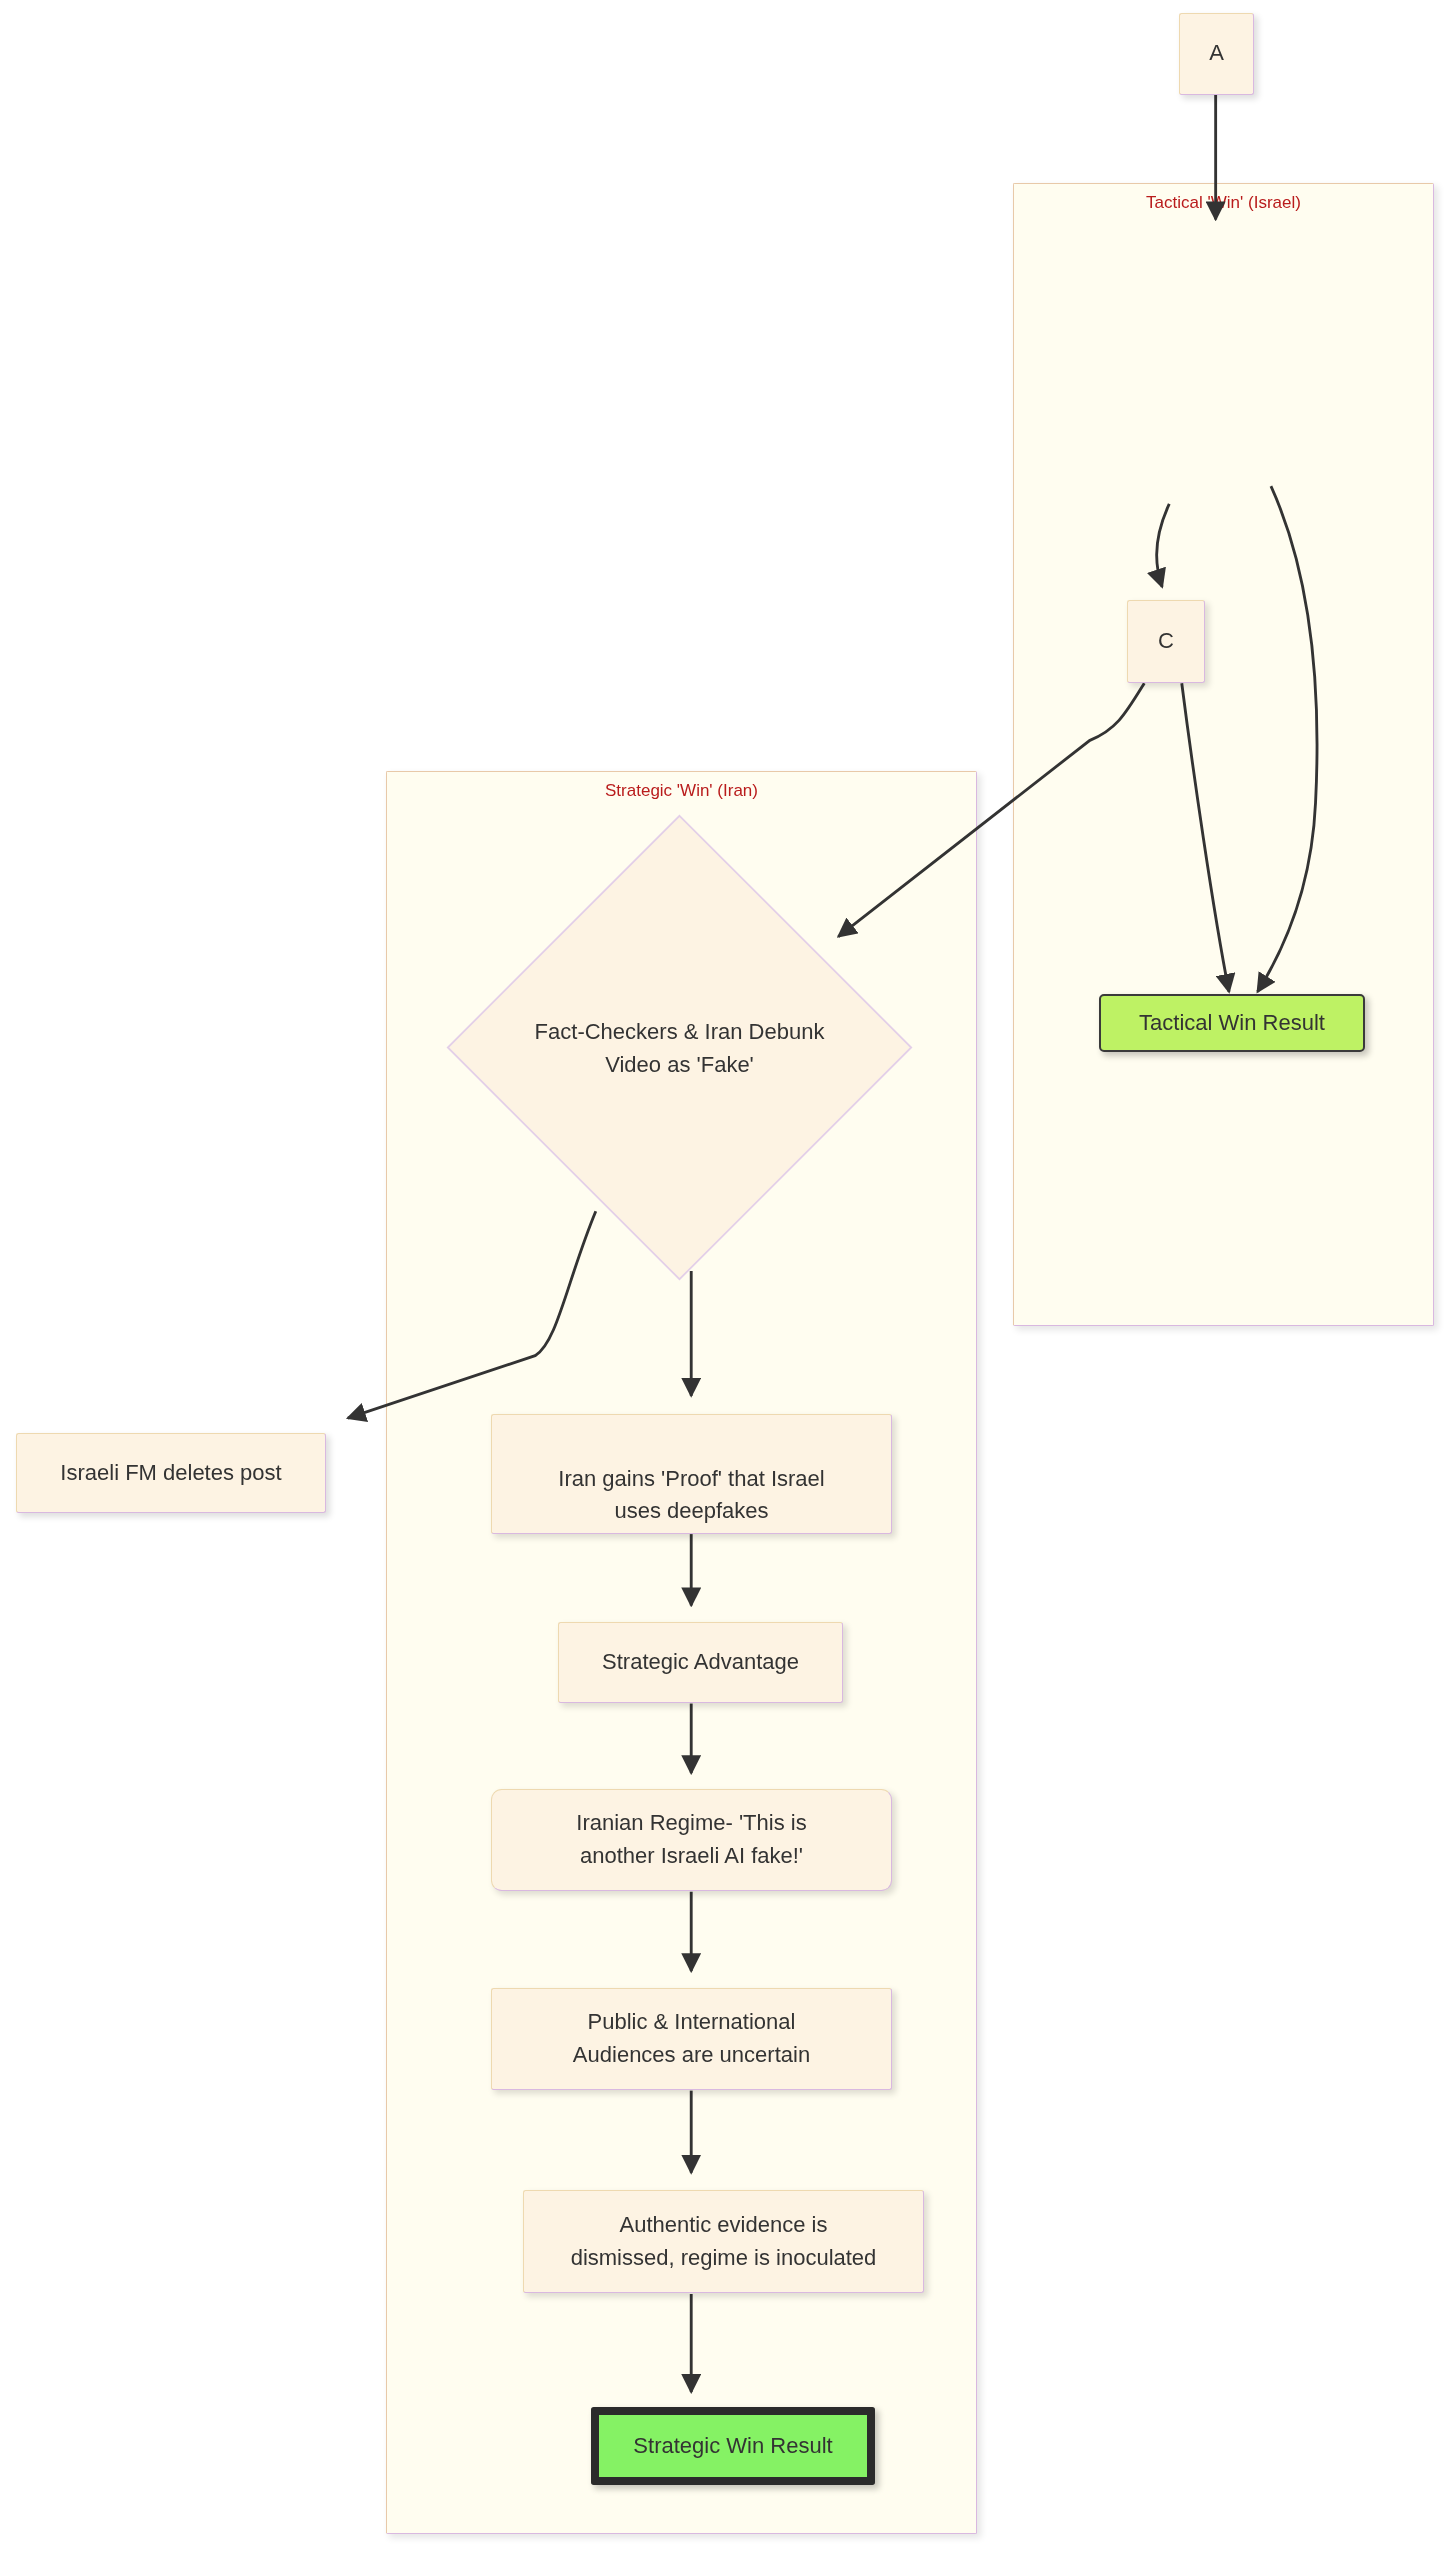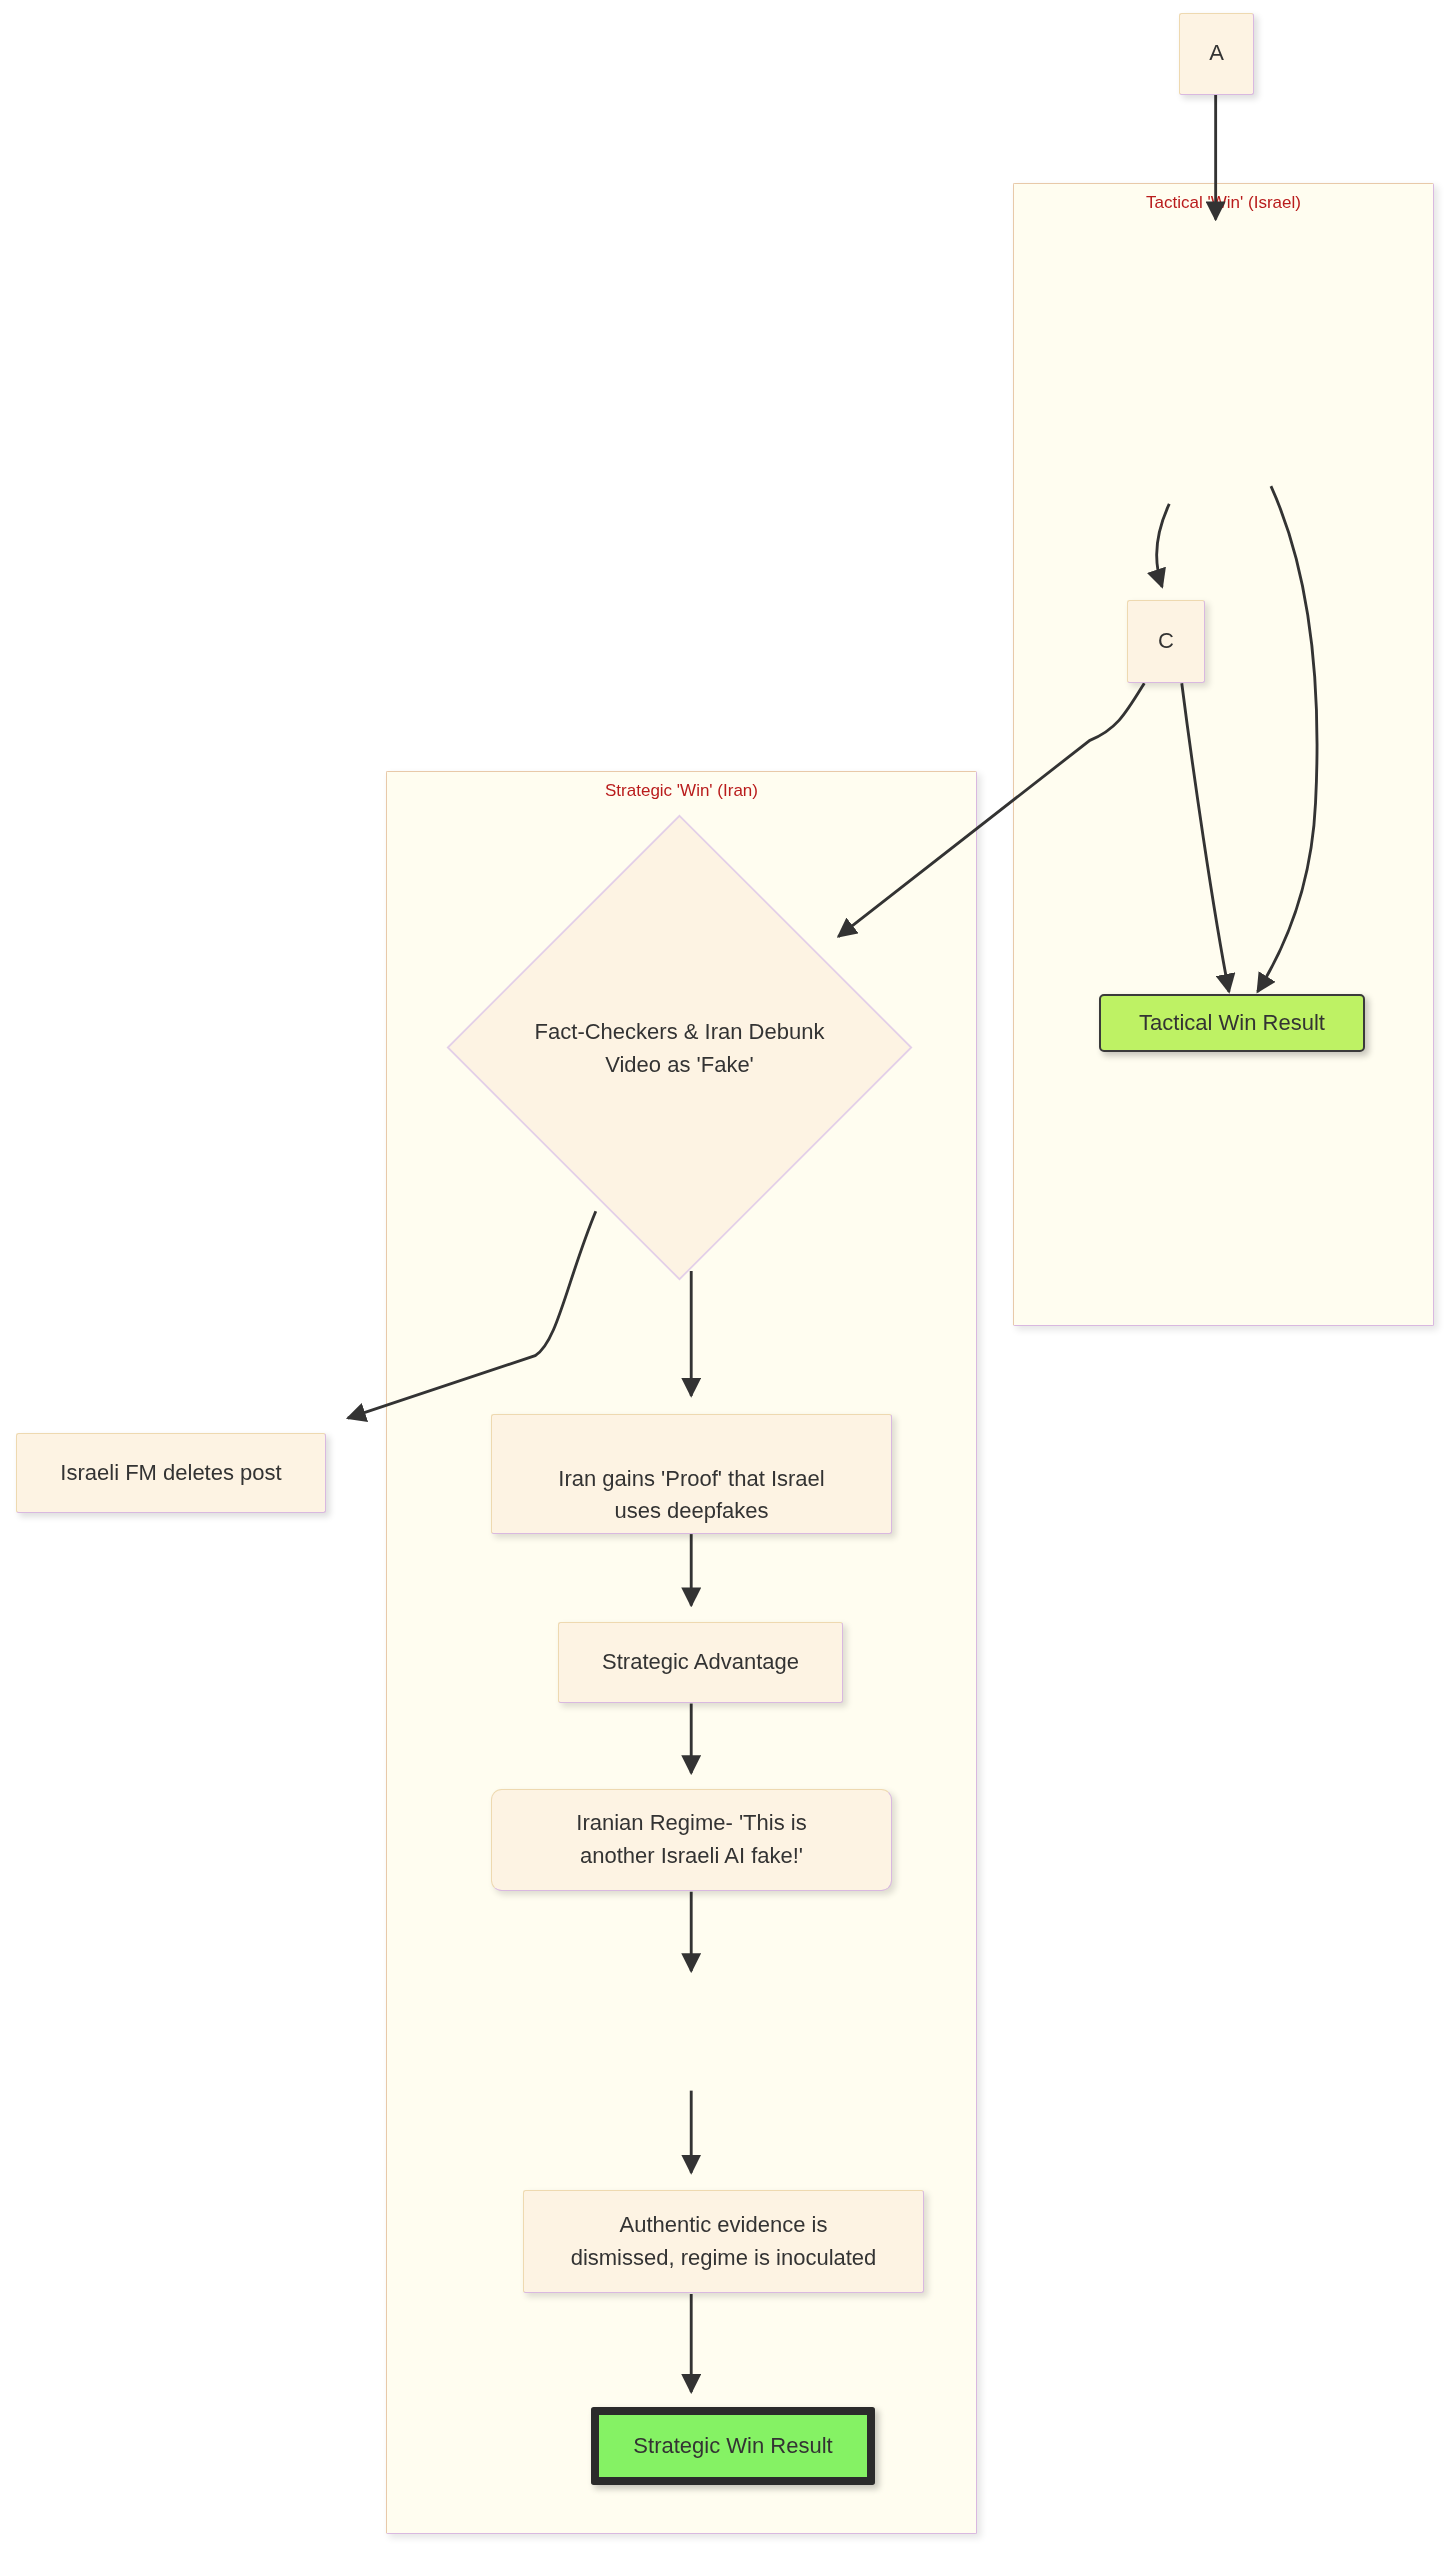--- a/index.html
+++ b/index.html
@@ -178,20 +178,26 @@
     <span class="txt">Strategic Advantage</span>
   </div>
 
   <div class="node rounded" style="left:491px; top:1789px; width:401px; height:102px;">
     <span>
       <span>Iranian Regime- 'This is</span><br>
       <span>another Israeli AI fake!'</span>
     </span>
   </div>
 
+  <div class="node" style="left:491px; top:1988px; width:401px; height:102px;">
+    <span>
+      <span>Public &amp; International</span><br>
+      <span>Audiences are uncertain</span>
+    </span>
+  </div>
 
   <div class="node" style="left:491px; top:2190px; width:401px; height:103px;margin-left:32px;">
     <span>
       <span>Authentic evidence is</span><br>
       <span>dismissed, regime is inoculated</span>
     </span>
   </div>
 
   <div class="node green" style="left:555px; top:2407px; width:284px; height:78px;margin-left:36px;">
     <span class="txt">Strategic Win Result</span>

